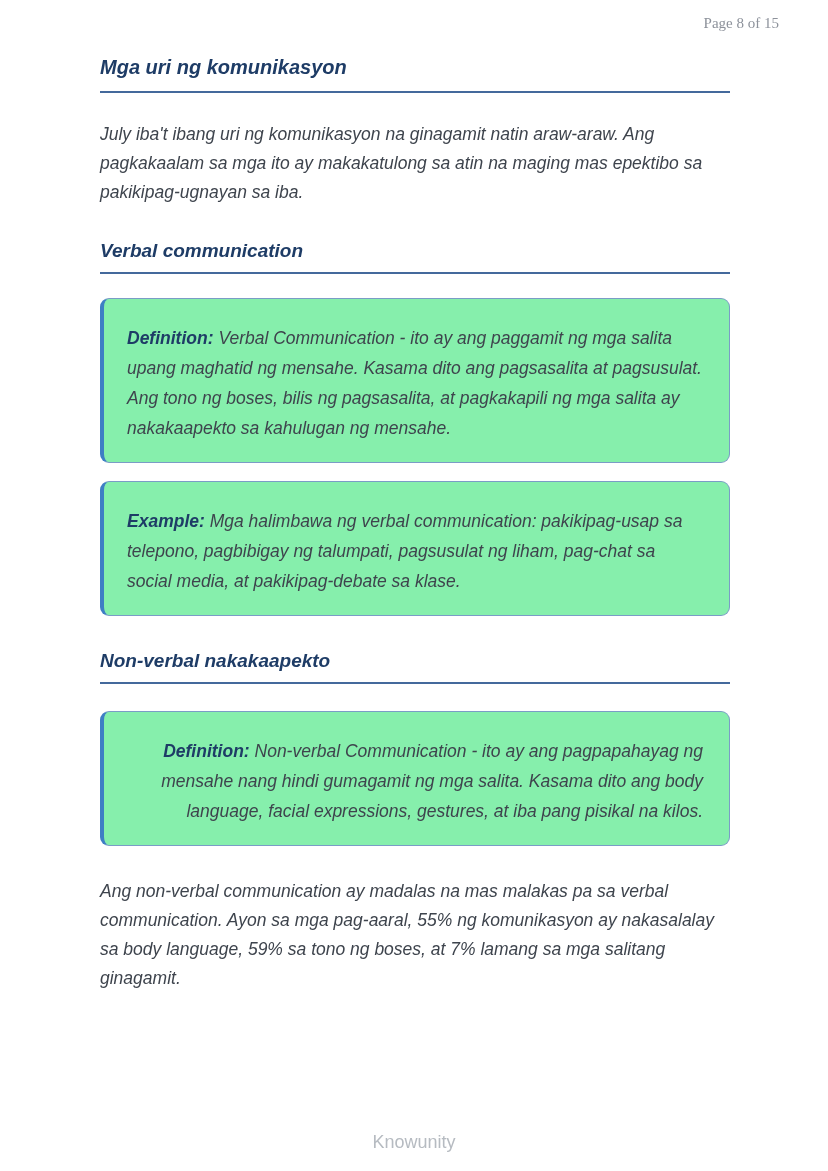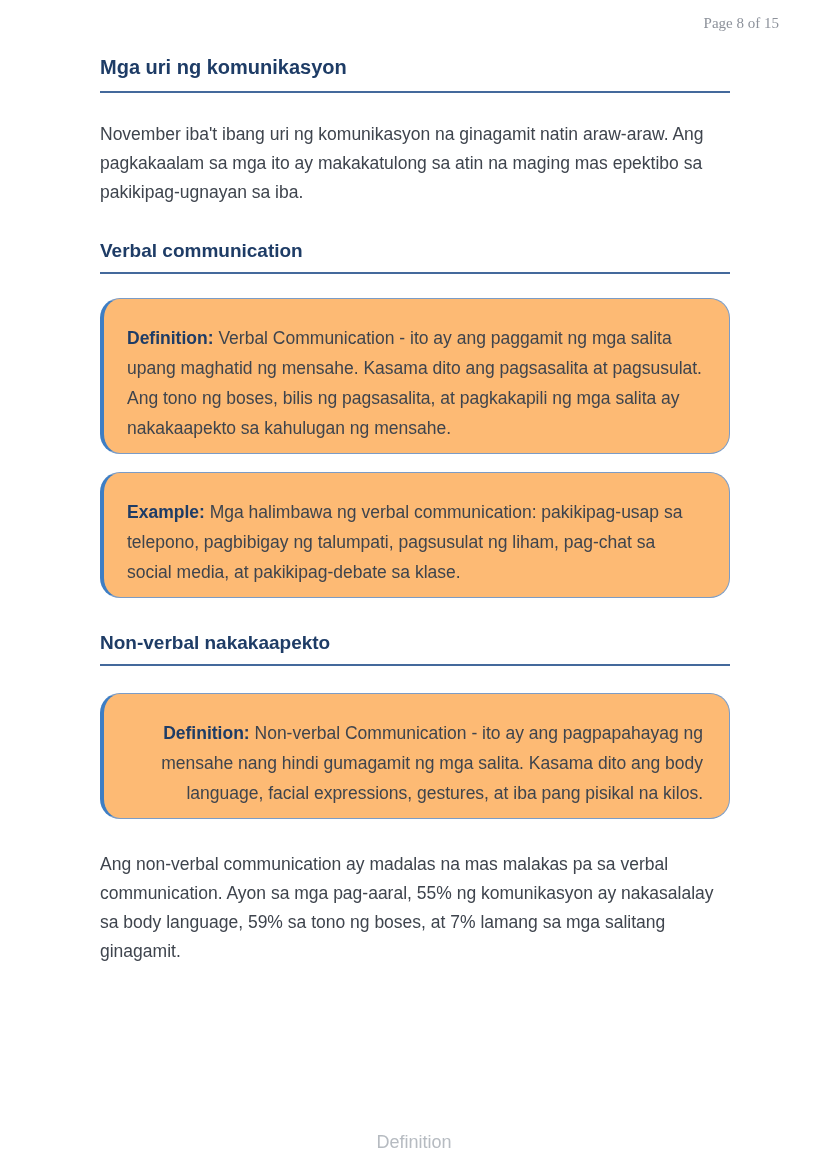--- a/index.html
+++ b/index.html
@@ -19,20 +19,21 @@
     font-family: "Liberation Serif", "DejaVu Serif", serif;
     font-size: 15px;
     color: #8d929b;
   }
   .content {
     position: absolute;
     left: 100px;
     top: 0;
     width: 630px;
     padding-top: 55px;
+    font-style: italic;
   }
   .doc-title {
     margin: 0;
     font-size: 20px;
     font-weight: bold;
     color: #1e3c66;
     line-height: 24px;
     padding-bottom: 12px;
     border-bottom: 2px solid #44699c;
   }
@@ -50,23 +51,23 @@
     color: #1e3c66;
     line-height: 23px;
     padding-bottom: 10px;
     border-bottom: 2px solid #44699c;
   }
   .sh-verbal { margin-top: 32px; }
   .sh-nonverbal { margin-top: 33px; }
   .callout-box {
     border: 1px solid #7b9cc6;
     border-left: 4px solid #3e7ec4;
-    border-radius: 20px;
-    background: #fdba74;
-    padding: 24px 26px 10px 23px;
+    border-radius: 9px;
+    background: #86efac;
+    padding: 24px 26px 19px 23px;
   }
   .callout-box .body-text { line-height: 30px; }
   .box-definition-1 { margin-top: 24px; }
   .box-example { margin-top: 18px; }
   .box-definition-2 { margin-top: 27px; text-align: right; }
   .box-label {
     font-weight: bold;
     color: #1e3c66;
   }
   .closing { margin-top: 31px; }
@@ -82,21 +83,21 @@
 </style>
 </head>
 <body>
 
 <div class="page-number">Page 8 of 15</div>
 
 <div class="content">
 
   <h1 class="doc-title">Mga uri ng komunikasyon</h1>
 
-  <p class="body-text intro">November iba't ibang uri ng komunikasyon na ginagamit natin araw-araw. Ang pagkakaalam sa mga ito ay makakatulong sa atin na maging mas epektibo sa pakikipag-ugnayan sa iba.</p>
+  <p class="body-text intro">July iba't ibang uri ng komunikasyon na ginagamit natin araw-araw. Ang pagkakaalam sa mga ito ay makakatulong sa atin na maging mas epektibo sa pakikipag-ugnayan sa iba.</p>
 
   <h2 class="section-heading sh-verbal">Verbal communication</h2>
 
   <div class="callout-box box-definition-1">
     <p class="body-text"><span class="box-label">Definition:</span><span> Verbal Communication - ito ay ang paggamit ng mga salita upang maghatid ng mensahe. Kasama dito ang pagsasalita at pagsusulat. Ang tono ng boses, bilis ng pagsasalita, at pagkakapili ng mga salita ay nakakaapekto sa kahulugan ng mensahe.</span></p>
   </div>
 
   <div class="callout-box box-example">
     <p class="body-text"><span class="box-label">Example:</span><span> Mga halimbawa ng verbal communication: pakikipag-usap sa telepono, pagbibigay ng talumpati, pagsusulat ng liham, pag-chat sa social media, at pakikipag-debate sa klase.</span></p>
   </div>
@@ -104,13 +105,13 @@
   <h2 class="section-heading sh-nonverbal">Non-verbal nakakaapekto</h2>
 
   <div class="callout-box box-definition-2">
     <p class="body-text"><span class="box-label">Definition:</span><span> Non-verbal Communication - ito ay ang pagpapahayag ng mensahe nang hindi gumagamit ng mga salita. Kasama dito ang body language, facial expressions, gestures, at iba pang pisikal na kilos.</span></p>
   </div>
 
   <p class="body-text closing">Ang non-verbal communication ay madalas na mas malakas pa sa verbal communication. Ayon sa mga pag-aaral, 55% ng komunikasyon ay nakasalalay sa body language, 59% sa tono ng boses, at 7% lamang sa mga salitang ginagamit.</p>
 
 </div>
 
-<div class="footer-brand">Definition</div>
+<div class="footer-brand">Knowunity</div>
 
 </body></html>

